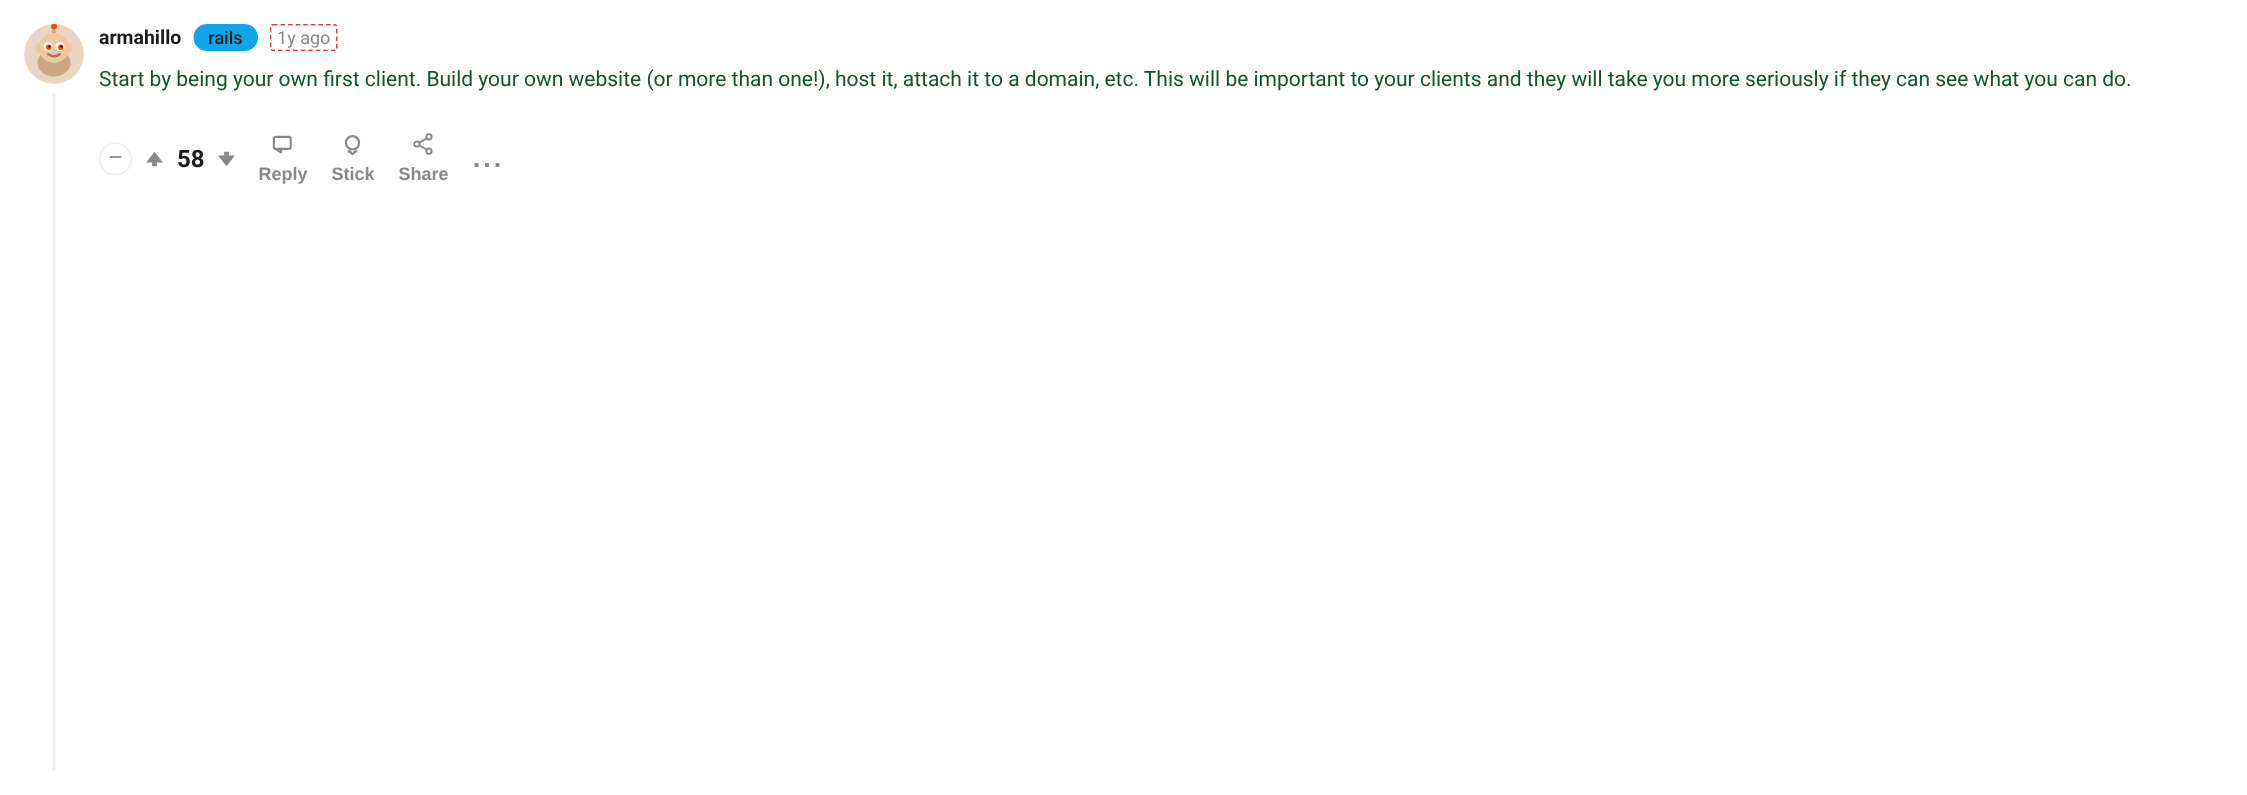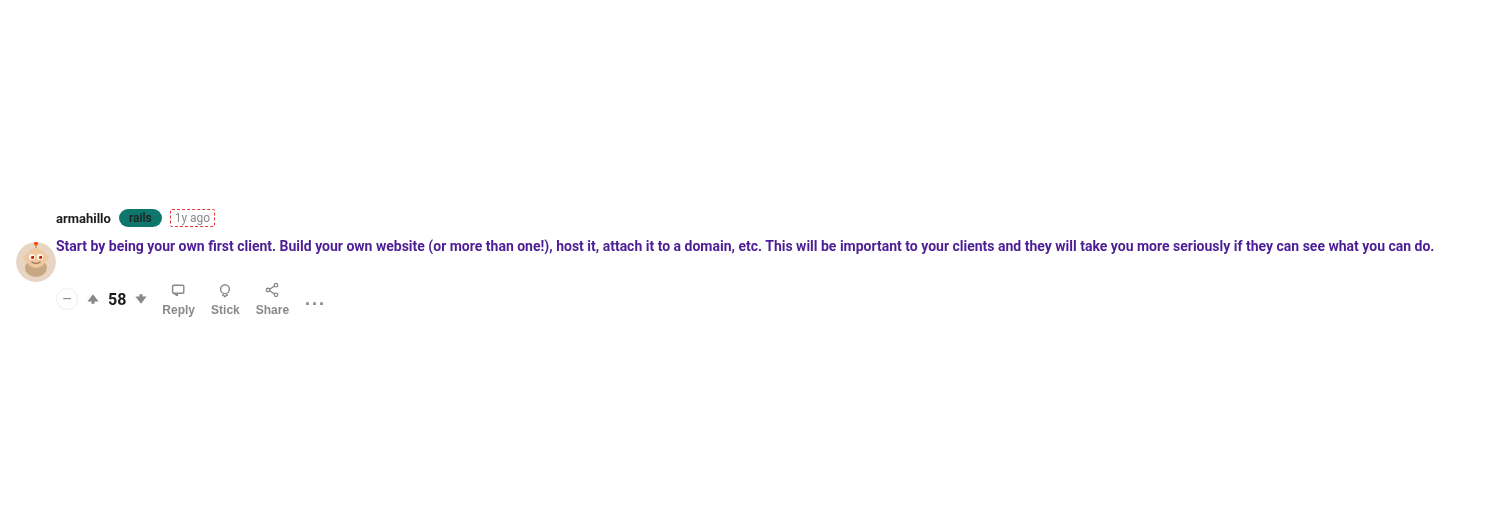--- a/index.html
+++ b/index.html
@@ -9,21 +9,21 @@
       font-size: 14px;
       color: #1c1c1c;
     }
     .comment-container {
       background: #ffffff;
       max-width: 1498px;
       min-height: 530px;
       padding: 16px 20px 16px 16px;
       display: flex;
       flex-direction: row;
-      align-items: center;
+      gap: 10px;
     }
     .avatar-col {
       display: flex;
       flex-direction: column;
       align-items: center;
       min-width: 40px;
     }
     .avatar {
       width: 40px;
       height: 40px;
@@ -62,31 +62,30 @@
     .timestamp {
       font-size: 12px;
       color: #878a8c;
       border: 1px dashed #e53935;
       padding: 1px 4px;
       border-radius: 2px;
     }
     .flair {
       font-size: 12px;
       color: #1c1c1c;
-      background: #0f766e;
+      background: #0ea5e9;
       border-radius: 12px;
       padding: 2px 10px;
       font-weight: 500;
     }
     .comment-body {
       font-size: 14px;
       line-height: 1.6;
-      color: #4c1d95;
+      color: #14532d;
       margin-bottom: 10px;
-      font-weight: bold;
     }
     .comment-body p {
       margin-bottom: 12px;
     }
     .comment-body p:last-child {
       margin-bottom: 0;
     }
     .comment-actions {
       display: flex;
       align-items: center;

